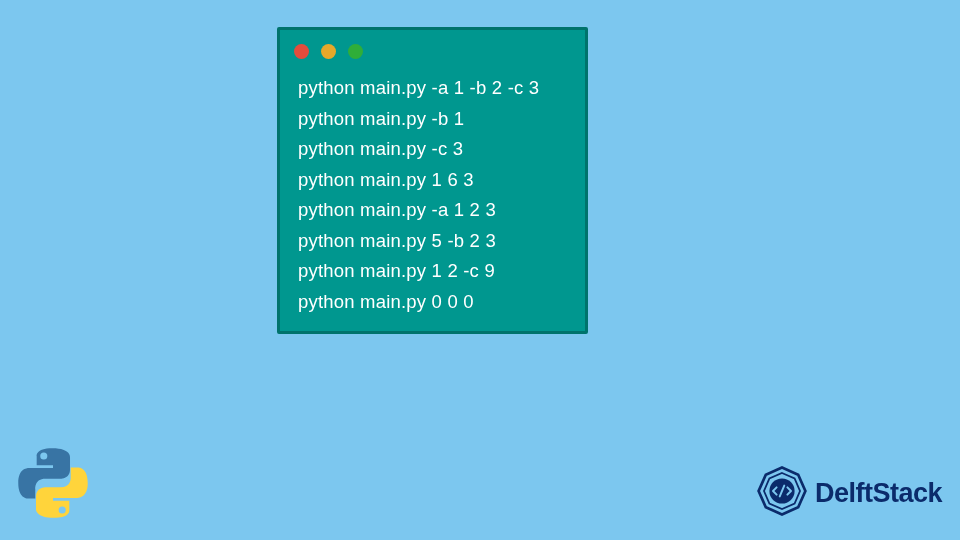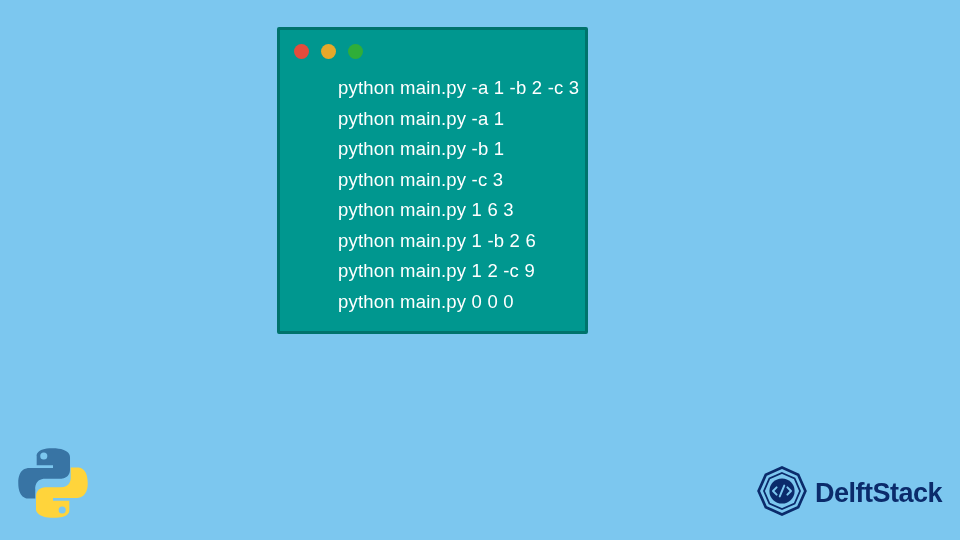--- a/index.html
+++ b/index.html
@@ -30,21 +30,20 @@
   .wbtn {
     width: 15px;
     height: 15px;
     border-radius: 50%;
   }
   .red { background: #e44c3c; }
   .yellow { background: #e6a82a; }
   .green { background: #2fae39; }
   .lines {
     padding: 4px 18px 0 18px;
-    margin-left: 40px;
   }
   .line {
     color: #ffffff;
     font-size: 18.5px;
     line-height: 1.65;
     white-space: pre;
     font-family: Arial, Helvetica, sans-serif;
     letter-spacing: 0.2px;
   }
   .python-logo {
@@ -71,25 +70,25 @@
 <body>
 
 <div class="terminal">
   <div class="window-buttons">
     <div class="wbtn red"></div>
     <div class="wbtn yellow"></div>
     <div class="wbtn green"></div>
   </div>
   <div class="lines">
     <div class="line">python main.py -a 1 -b 2 -c 3</div>
-    <div class="line">python main.py -a 1</div>
     <div class="line">python main.py -b 1</div>
     <div class="line">python main.py -c 3</div>
     <div class="line">python main.py 1 6 3</div>
-    <div class="line">python main.py 1 -b 2 6</div>
+    <div class="line">python main.py -a 1 2 3</div>
+    <div class="line">python main.py 5 -b 2 3</div>
     <div class="line">python main.py 1 2 -c 9</div>
     <div class="line">python main.py 0 0 0</div>
   </div>
 </div>
 
 <div class="python-logo">
   <svg width="78" height="78" viewBox="0 0 110 110">
     <path d="M 54 6 C 30 6 32 17 32 17 L 32 30 L 55 30 L 55 34 L 22 34 C 22 34 6 32 6 55 C 6 78 20 77 20 77 L 30 77 L 30 63 C 30 63 29 49 44 49 L 66 49 C 66 49 79 49 79 36 L 79 19 C 79 19 81 6 54 6 Z" fill="#3874a4"></path>
     <circle cx="42" cy="17" r="5" fill="#7cc7ef"></circle>
     <path d="M 56 104 C 80 104 78 93 78 93 L 78 80 L 55 80 L 55 76 L 88 76 C 88 76 104 78 104 55 C 104 32 90 33 90 33 L 80 33 L 80 47 C 80 47 81 61 66 61 L 44 61 C 44 61 31 61 31 74 L 31 91 C 31 91 29 104 56 104 Z" fill="#ffd43b"></path>

